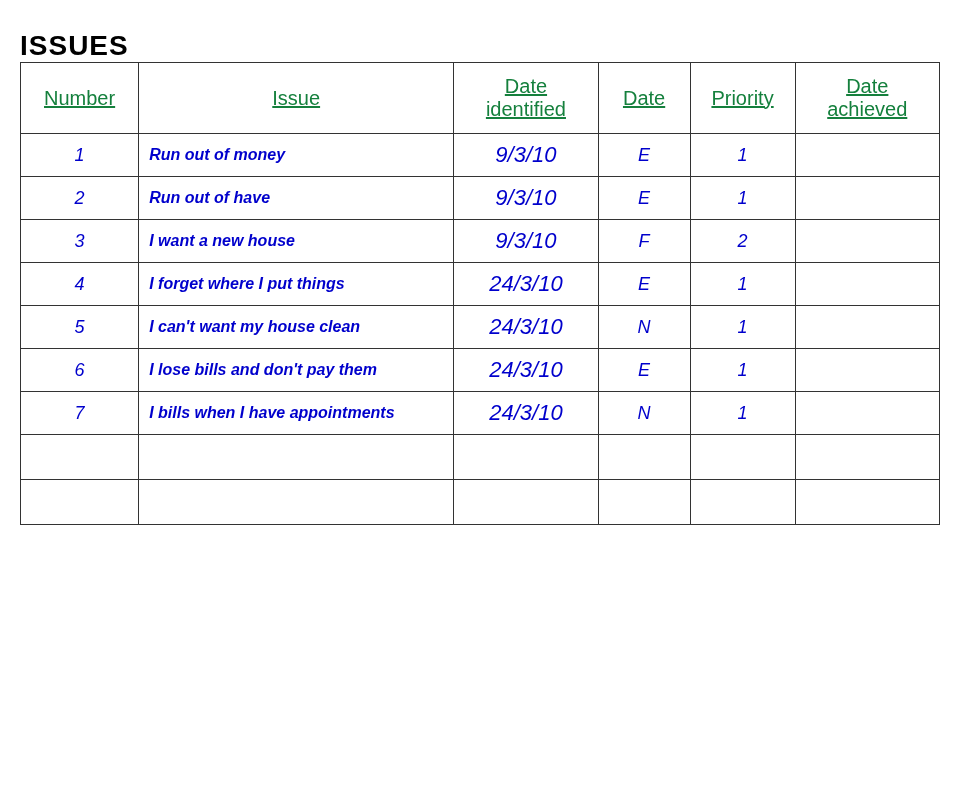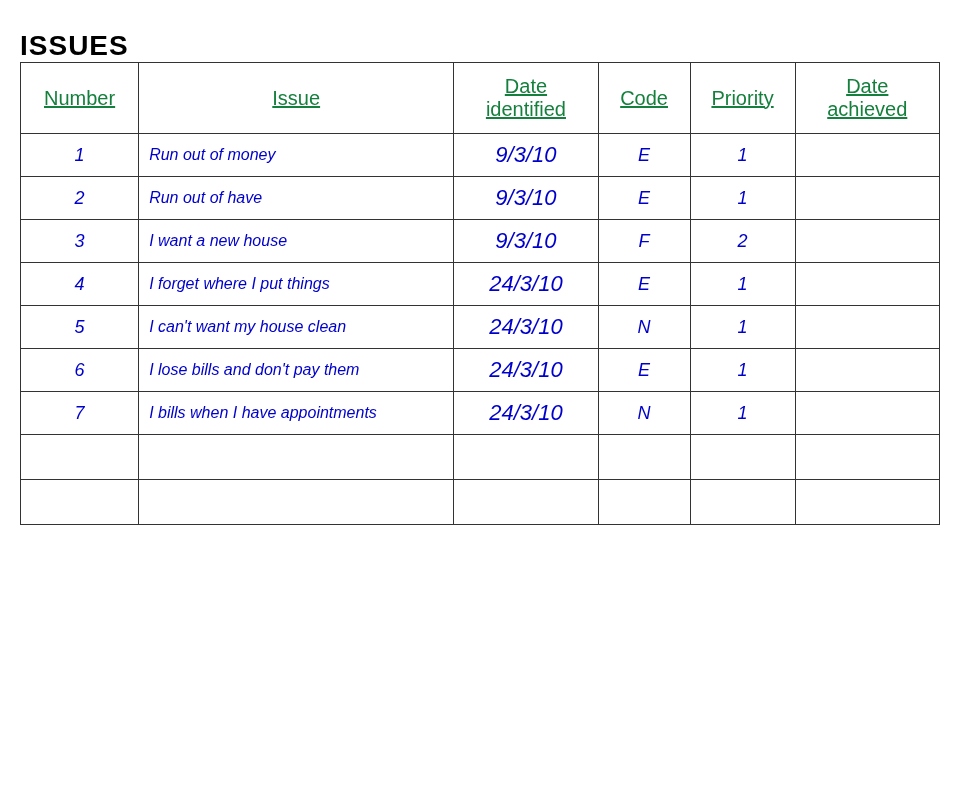--- a/index.html
+++ b/index.html
@@ -72,20 +72,21 @@
     .date-ach-col {
       width: 110px;
     }
 
     .issues-table td.issue-text {
       font-family: 'Comic Sans MS', cursive, sans-serif;
       font-size: 16px;
       color: #0000cc;
       text-align: left;
       font-style: italic;
+      font-weight: bold;
     }
 
     .issues-table td.num-text {
       font-family: 'Comic Sans MS', cursive, sans-serif;
       font-size: 18px;
       color: #0000cc;
       font-style: italic;
     }
 
     .issues-table td.date-text {
@@ -121,21 +122,21 @@
 <body>
 
 <div class="page-title">ISSUES</div>
 
 <table class="issues-table">
   <thead>
     <tr class="header-row">
       <th class="number-col">Number</th>
       <th class="issue-col">Issue</th>
       <th class="date-id-col">Date identified</th>
-      <th class="code-col">Code</th>
+      <th class="code-col">Date</th>
       <th class="priority-col">Priority</th>
       <th class="date-ach-col">Date achieved</th>
     </tr>
   </thead>
   <tbody id="table-body">
       <tr>
         <td class="num-text">1</td>
         <td class="issue-text">Run out of money</td>
         <td class="date-text">9/3/10</td>
         <td class="code-text">E</td>

